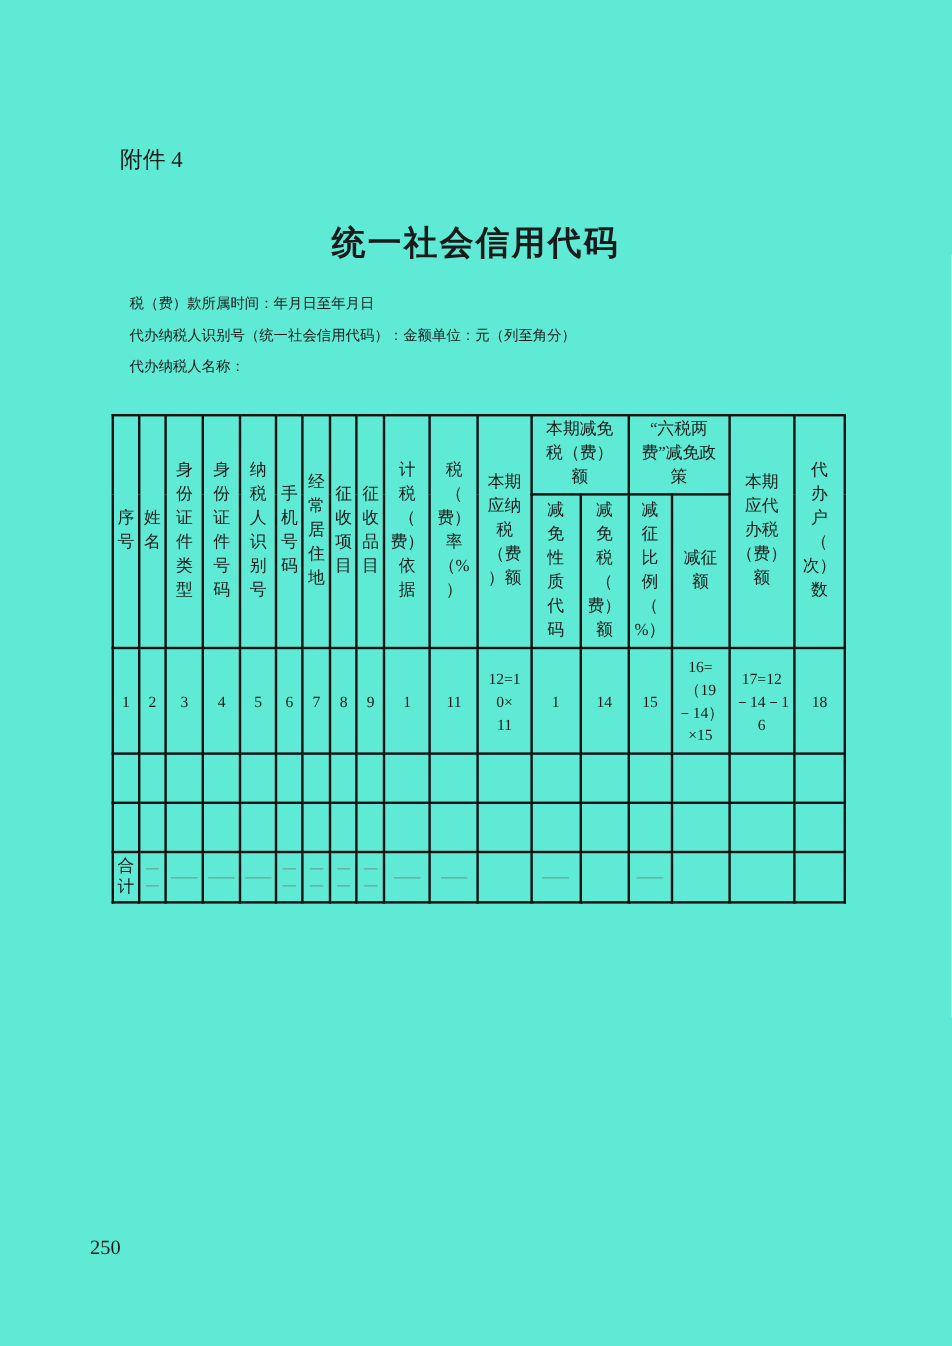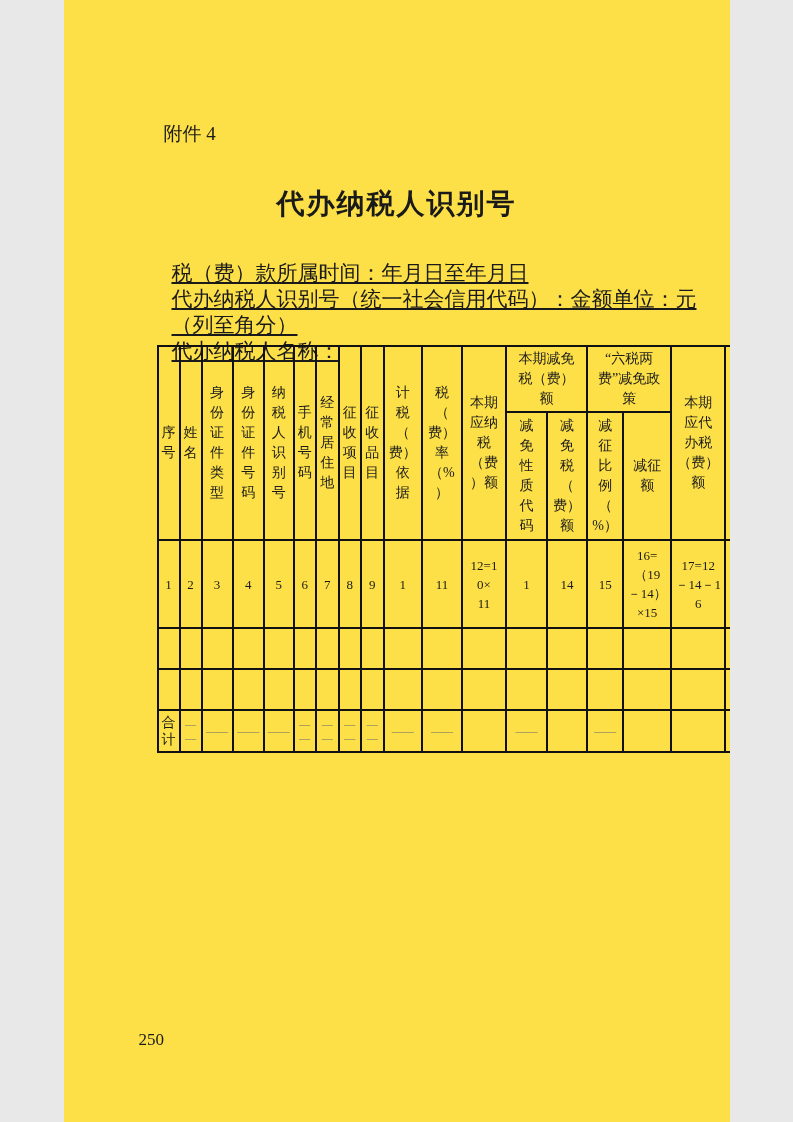--- a/index.html
+++ b/index.html
@@ -2,24 +2,24 @@
 <html><head>
 <meta charset="utf-8">
 <style>
   html, body {
     margin: 0;
     padding: 0;
     background: #e8e8e8;
   }
   .page {
     position: relative;
-    width: 666px;
+    width: 793px;
     height: 1122px;
     margin: 0 auto;
-    background: #fde047;
+    background: #5eead4;
     font-family: "Liberation Serif", "DejaVu Serif", serif;
     color: #1a1a1a;
     overflow: hidden;
   }
   .attachment {
     position: absolute;
     left: 100px;
     top: 122px;
     font-size: 19px;
     line-height: 24px;
@@ -32,24 +32,23 @@
     margin: 0;
     text-align: center;
     font-size: 28px;
     font-weight: bold;
     letter-spacing: 2px;
     line-height: 36px;
   }
   .meta {
     position: absolute;
     left: 108px;
-    top: 260px;
-    font-size: 21px;
+    top: 240px;
+    font-size: 12px;
     line-height: 26px;
-    text-decoration: underline;
   }
   table.form {
     position: absolute;
     left: 93px;
     top: 345px;
     width: 612px;
     border-collapse: collapse;
     table-layout: fixed;
   }
   table.form th,
@@ -103,21 +102,21 @@
     font-size: 17px;
   }
 </style>
 </head>
 <body>
 
 <div class="page">
 
   <div class="attachment">附件 4</div>
 
-  <h1 class="doc-title">代办纳税人识别号</h1>
+  <h1 class="doc-title">统一社会信用代码</h1>
 
   <div class="meta">
     <div>税（费）款所属时间：年月日至年月日</div>
     <div>代办纳税人识别号（统一社会信用代码）：金额单位：元（列至角分）</div>
     <div>代办纳税人名称：</div>
   </div>
 
   <table class="form">
     <colgroup>
       <col style="width:22px">

